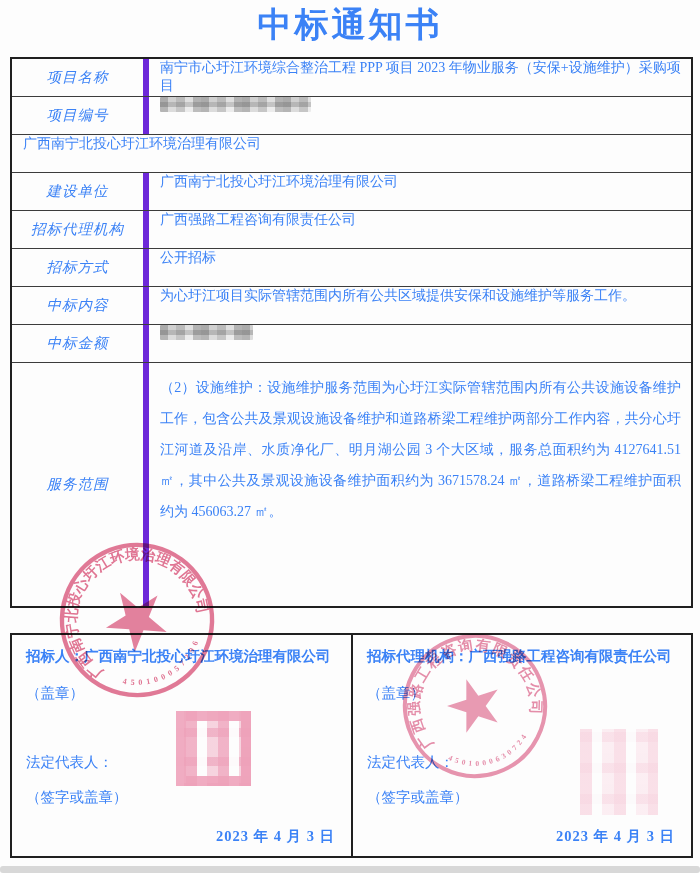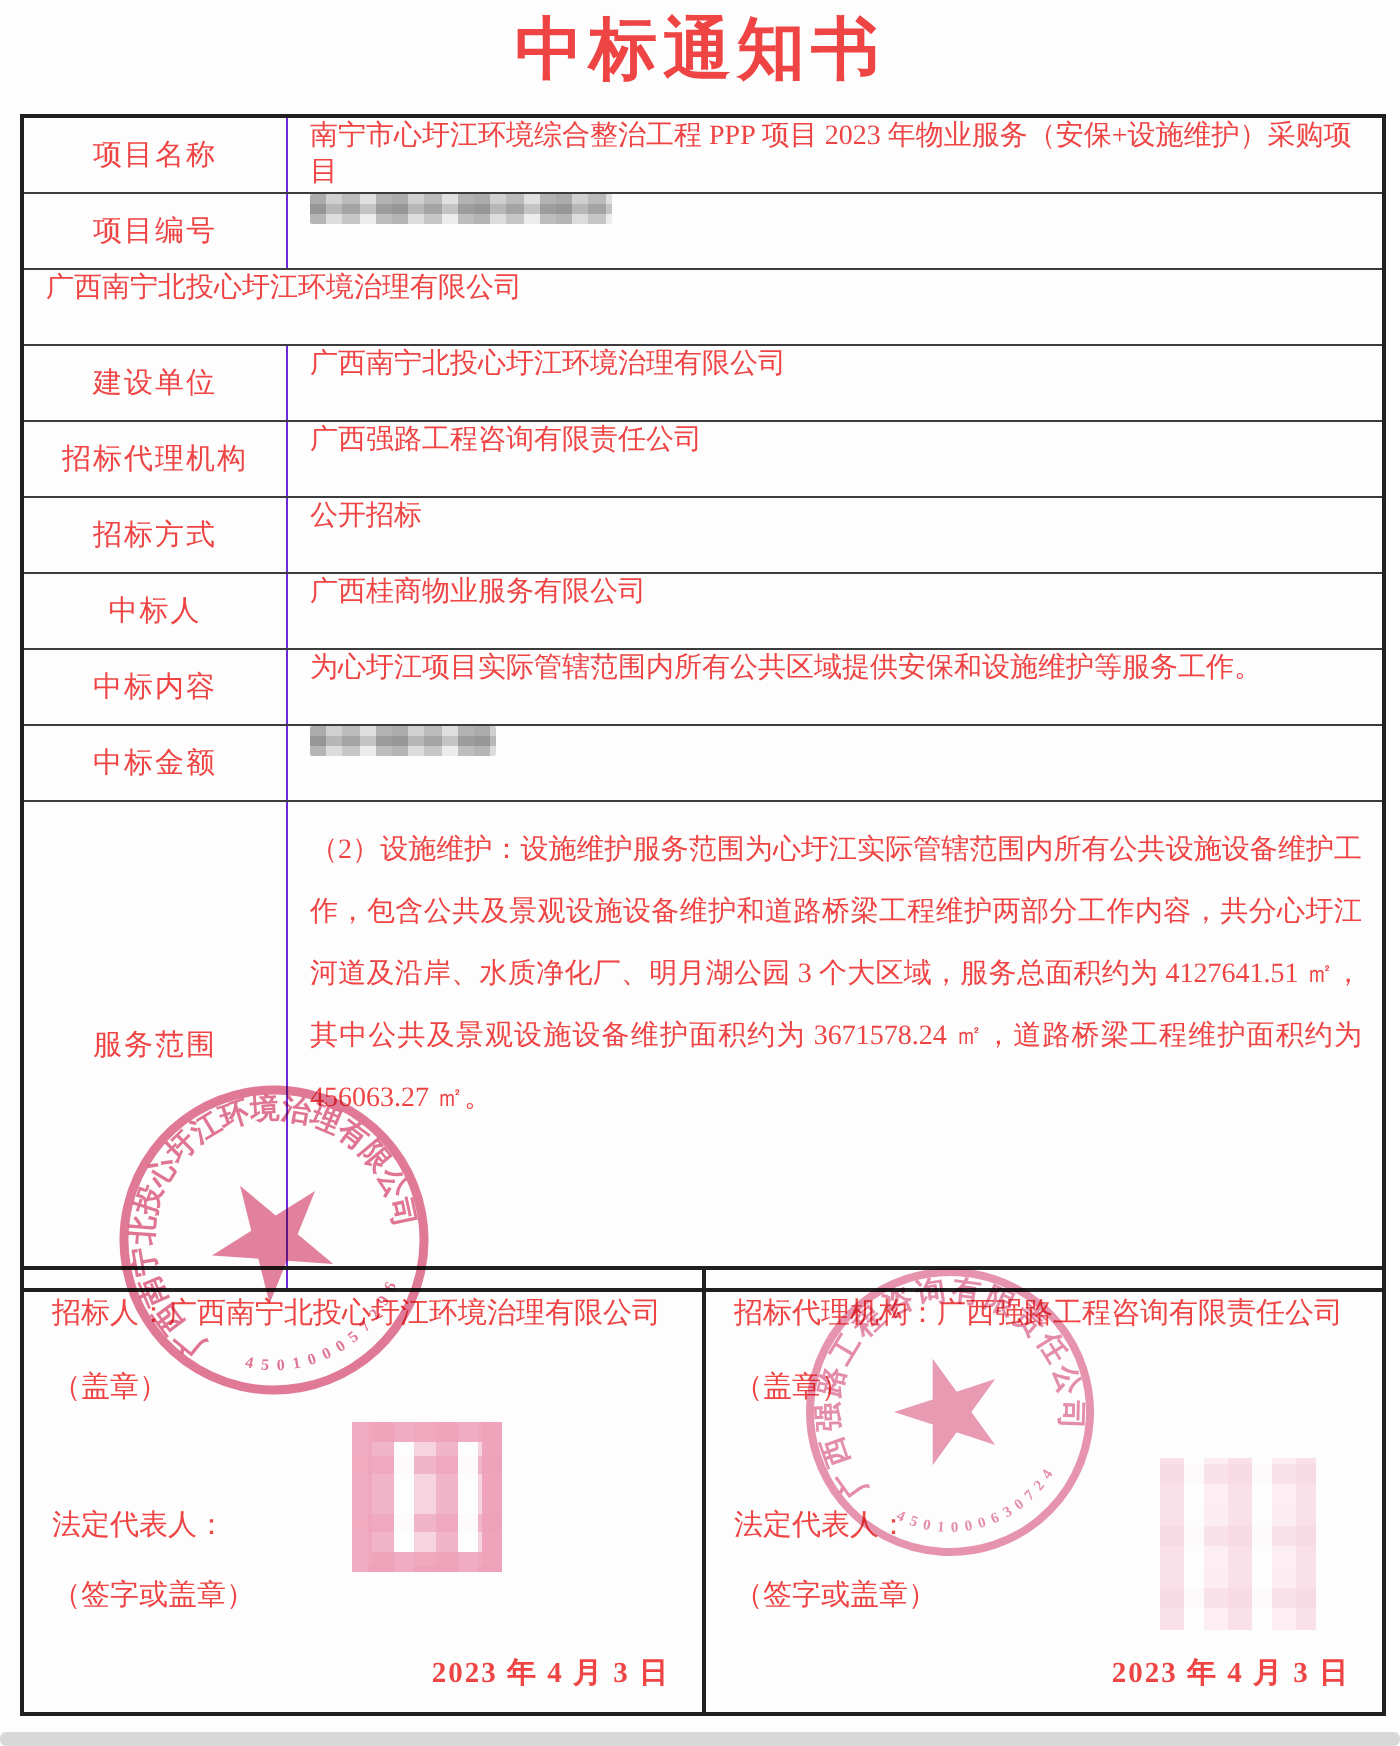--- a/index.html
+++ b/index.html
@@ -1,45 +1,45 @@
 <!DOCTYPE html>
 <html><head>
 <meta charset="utf-8">
 <style>
   html,body{margin:0;padding:0;}
   body{background:#ffffff;}
   .page{position:relative;width:700px;height:873px;background:#fdfdfd;overflow:hidden;
-        font-family:"Liberation Serif","DejaVu Serif",serif;color:#ef4444;}
+        font-family:"Liberation Serif","DejaVu Serif",serif;color:#3b82f6;}
   .title{position:absolute;top:2px;left:0;width:700px;text-align:center;margin:0;
          font-size:34px;font-weight:bold;letter-spacing:3px;}
   
   .tbl{position:absolute;left:10px;top:57px;width:679px;border:2px solid #202020;background:transparent;}
   .row{display:flex;border-top:1px solid #3c3c3c;height:37px;}
   .row.first{border-top:none;}
   .row.service{height:243px;}
-  .cell-label{width:131px;flex:none;border-right:1px solid #6d28d9;display:flex;
-              align-items:center;justify-content:center;font-size:14.5px;letter-spacing:1px;}
+  .cell-label{width:131px;flex:none;border-right:6px solid #6d28d9;display:flex;
+              align-items:center;justify-content:center;font-size:14.5px;letter-spacing:1px;font-style:italic;}
   .cell-value{flex:1;display:flex;align-items:flex-start;padding:0 8px 0 11px;font-size:14px;min-width:0;}
   .cell-value.block{display:block;padding:5px 10px 0 11px;}
   .cell-value p{margin:4px 0 2px 0;line-height:31px;text-align:justify;}
   
   .redact{height:15px;border-radius:1px;
     background-image:
       repeating-linear-gradient(90deg,#b5b5b5 0 8px,#dcdcdc 8px 16px,#c6c6c6 16px 25px,#ececec 25px 33px,#bdbdbd 33px 41px),
       repeating-linear-gradient(0deg,rgba(255,255,255,.55) 0 5px,rgba(130,130,130,.35) 5px 10px,rgba(220,220,220,.4) 10px 15px);
     background-blend-mode:multiply;}
   .redact.num{width:151px;}
   .redact.amount{width:93px;}
   
   .footer{position:absolute;left:10px;top:633px;width:679px;height:221px;border:2px solid #202020;display:flex;}
   .fcol{position:relative;font-size:14.5px;}
   .fcol.lft{width:339px;flex:none;border-right:2px solid #202020;}
   .fcol.rgt{flex:1;}
   .fline{position:absolute;left:14px;white-space:nowrap;}
-  .party{top:12px;}
+  .party{top:12px;font-weight:bold;}
   .stampnote{top:49px;}
   .legal{top:118px;}
   .signnote{top:153px;font-family:Liberation Serif, serif;}
   .fdate{position:absolute;right:16px;bottom:10px;font-weight:bold;font-size:14.5px;letter-spacing:1px;margin-left:48px;}
   
   .seal{position:absolute;mix-blend-mode:multiply;}
   .seal svg{display:block;overflow:visible;}
   #seal-left{left:56px;top:539px;width:162px;height:162px;transform:rotate(-32deg);opacity:.82;}
   #seal-right{left:399px;top:630px;width:152px;height:152px;transform:rotate(-18deg);opacity:.8;}
   .seal-text{font-family:"Liberation Serif","DejaVu Serif",serif;font-weight:bold;}
@@ -98,26 +98,20 @@
         </div>
     </div>
 
     <div class="row">
       <div class="cell-label">招标方式</div>
       <div class="cell-value">
           <span>公开招标</span>
         </div>
     </div>
 
-    <div class="row">
-      <div class="cell-label">中标人</div>
-      <div class="cell-value">
-          <span>广西桂商物业服务有限公司</span>
-        </div>
-    </div>
 
     <div class="row">
       <div class="cell-label">中标内容</div>
       <div class="cell-value">
           <span>为心圩江项目实际管辖范围内所有公共区域提供安保和设施维护等服务工作。</span>
         </div>
     </div>
 
     <div class="row">
       <div class="cell-label">中标金额</div>

